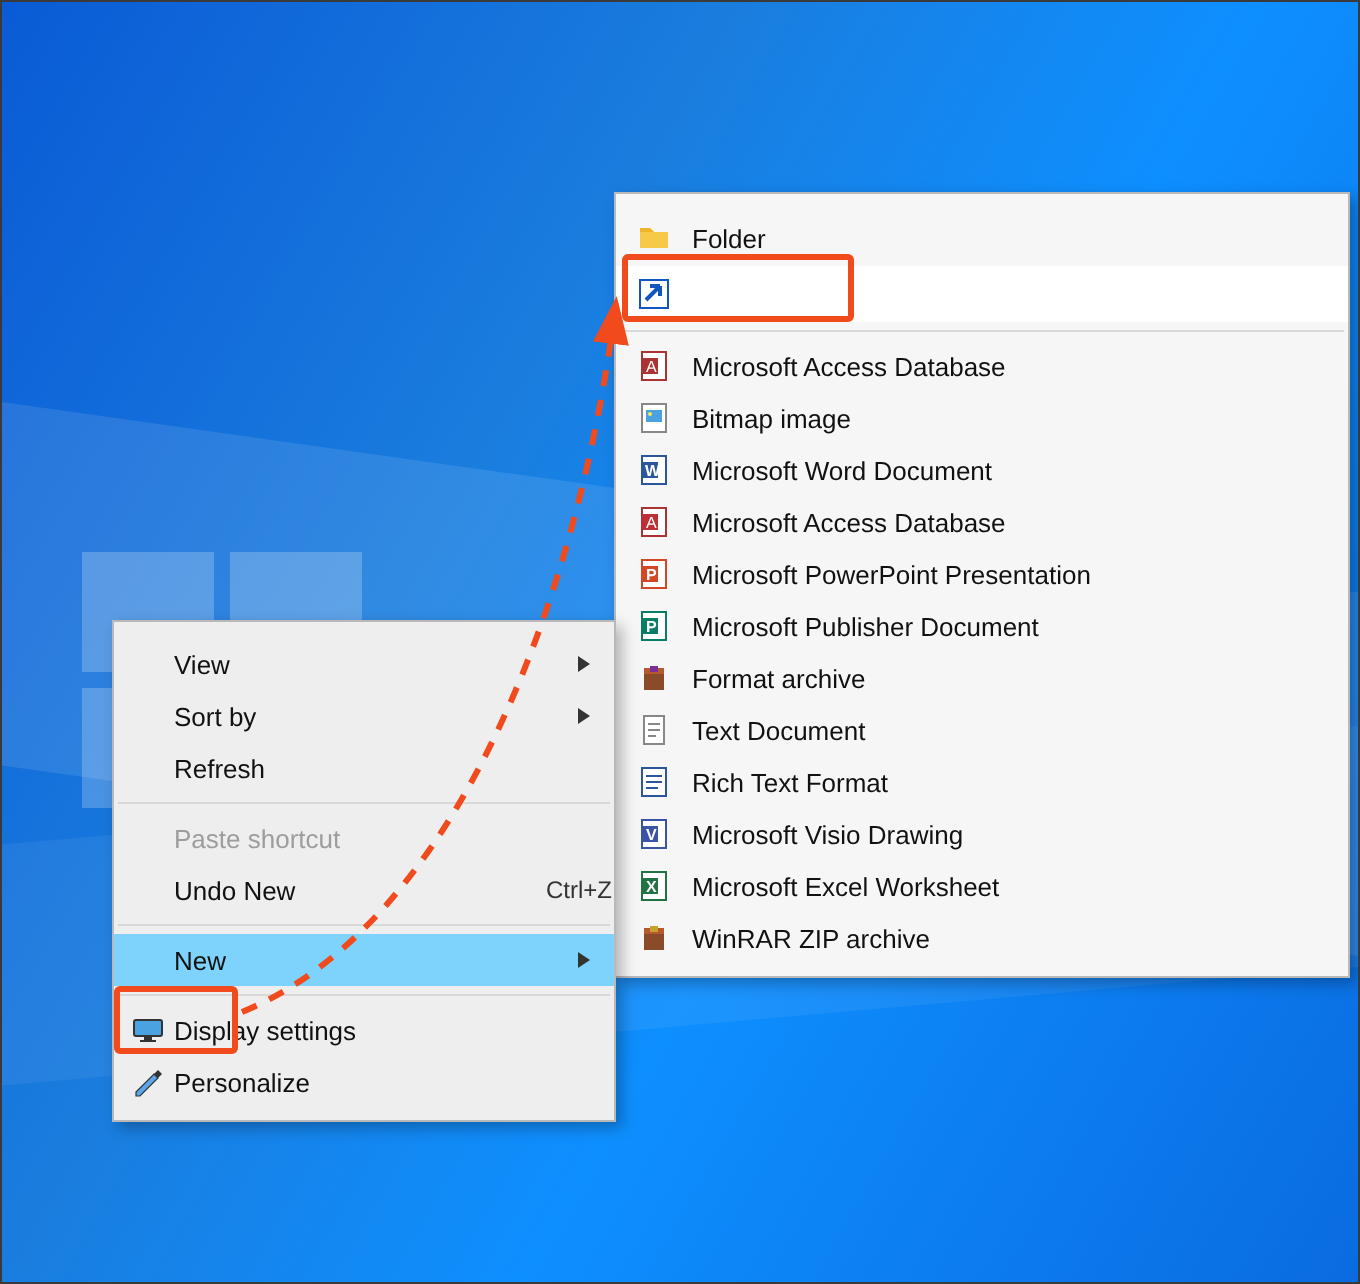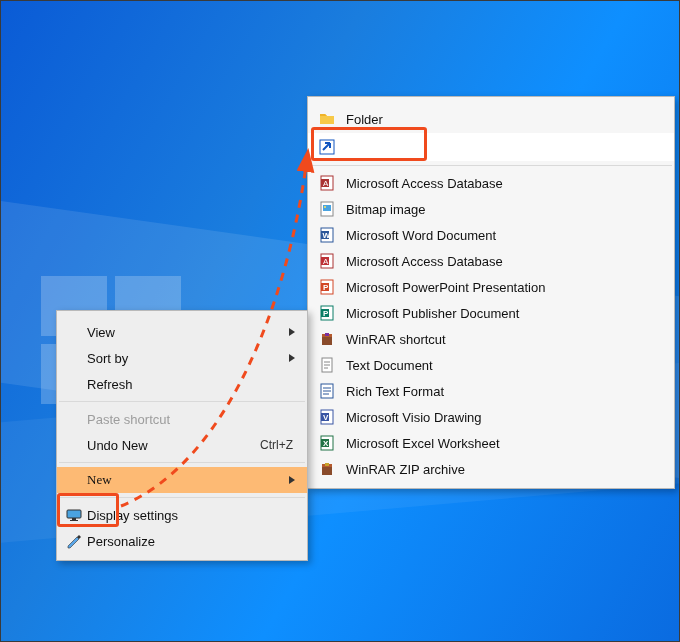--- a/index.html
+++ b/index.html
@@ -26,29 +26,29 @@
       border: 1px solid #b9b9b9;
       box-shadow: 3px 3px 7px rgba(0,0,0,0.28);
       color: #111;
     }
     .menu-primary { left: 55px; top: 309px; width: 252px; }
     .menu-sub { left: 306px; top: 95px; width: 368px; background: #f6f6f6; }
 
     .row {
       display: flex; align-items: center;
       height: 26px;
-      padding: 0 14px 0 30px;
+      padding: 0 1px 0 30px;
       position: relative;
       white-space: nowrap;
     }
     .row.tall { height: 28px; }
     .row .label { flex: 1; }
     .row .accel { color: #333; font-size: 12px; }
     .row.disabled { color: #9d9d9d; }
-    .row.hover { background: #fdba74; font-family: Liberation Serif, serif; }
+    .row.hover { background: #7dd3fc; }
     .row.hover-sub { background: #ffffff; }
 
     .sep { height: 1px; background: #d9d9d9; margin: 4px 2px; }
 
     .chev {
       width: 0; height: 0;
       border-top: 4px solid transparent;
       border-bottom: 4px solid transparent;
       border-left: 6px solid #333;
       position: absolute; right: 12px; top: 50%; transform: translateY(-50%);
@@ -176,21 +176,21 @@
   </div>
 
   <div class="row">
     <span class="icon-slot">
       <svg class="ic" viewBox="0 0 16 16">
           <rect x="3" y="3" width="10" height="11" fill="#8a4b2a"></rect>
           <rect x="3" y="3" width="10" height="3" fill="#b55a2e"></rect>
           <rect x="6" y="2" width="4" height="3" fill="#7b2f9c"></rect>
         </svg>
     </span>
-    <span class="label">WinRAR shortcut</span>
+    <span class="label">Format archive</span>
   </div>
 
   <div class="row">
     <span class="icon-slot">
       <svg class="ic" viewBox="0 0 16 16">
           <rect x="3" y="1" width="10" height="14" fill="#fff" stroke="#888"></rect>
           <line x1="5" y1="5" x2="11" y2="5" stroke="#888"></line>
           <line x1="5" y1="8" x2="11" y2="8" stroke="#888"></line>
           <line x1="5" y1="11" x2="9" y2="11" stroke="#888"></line>
         </svg>

